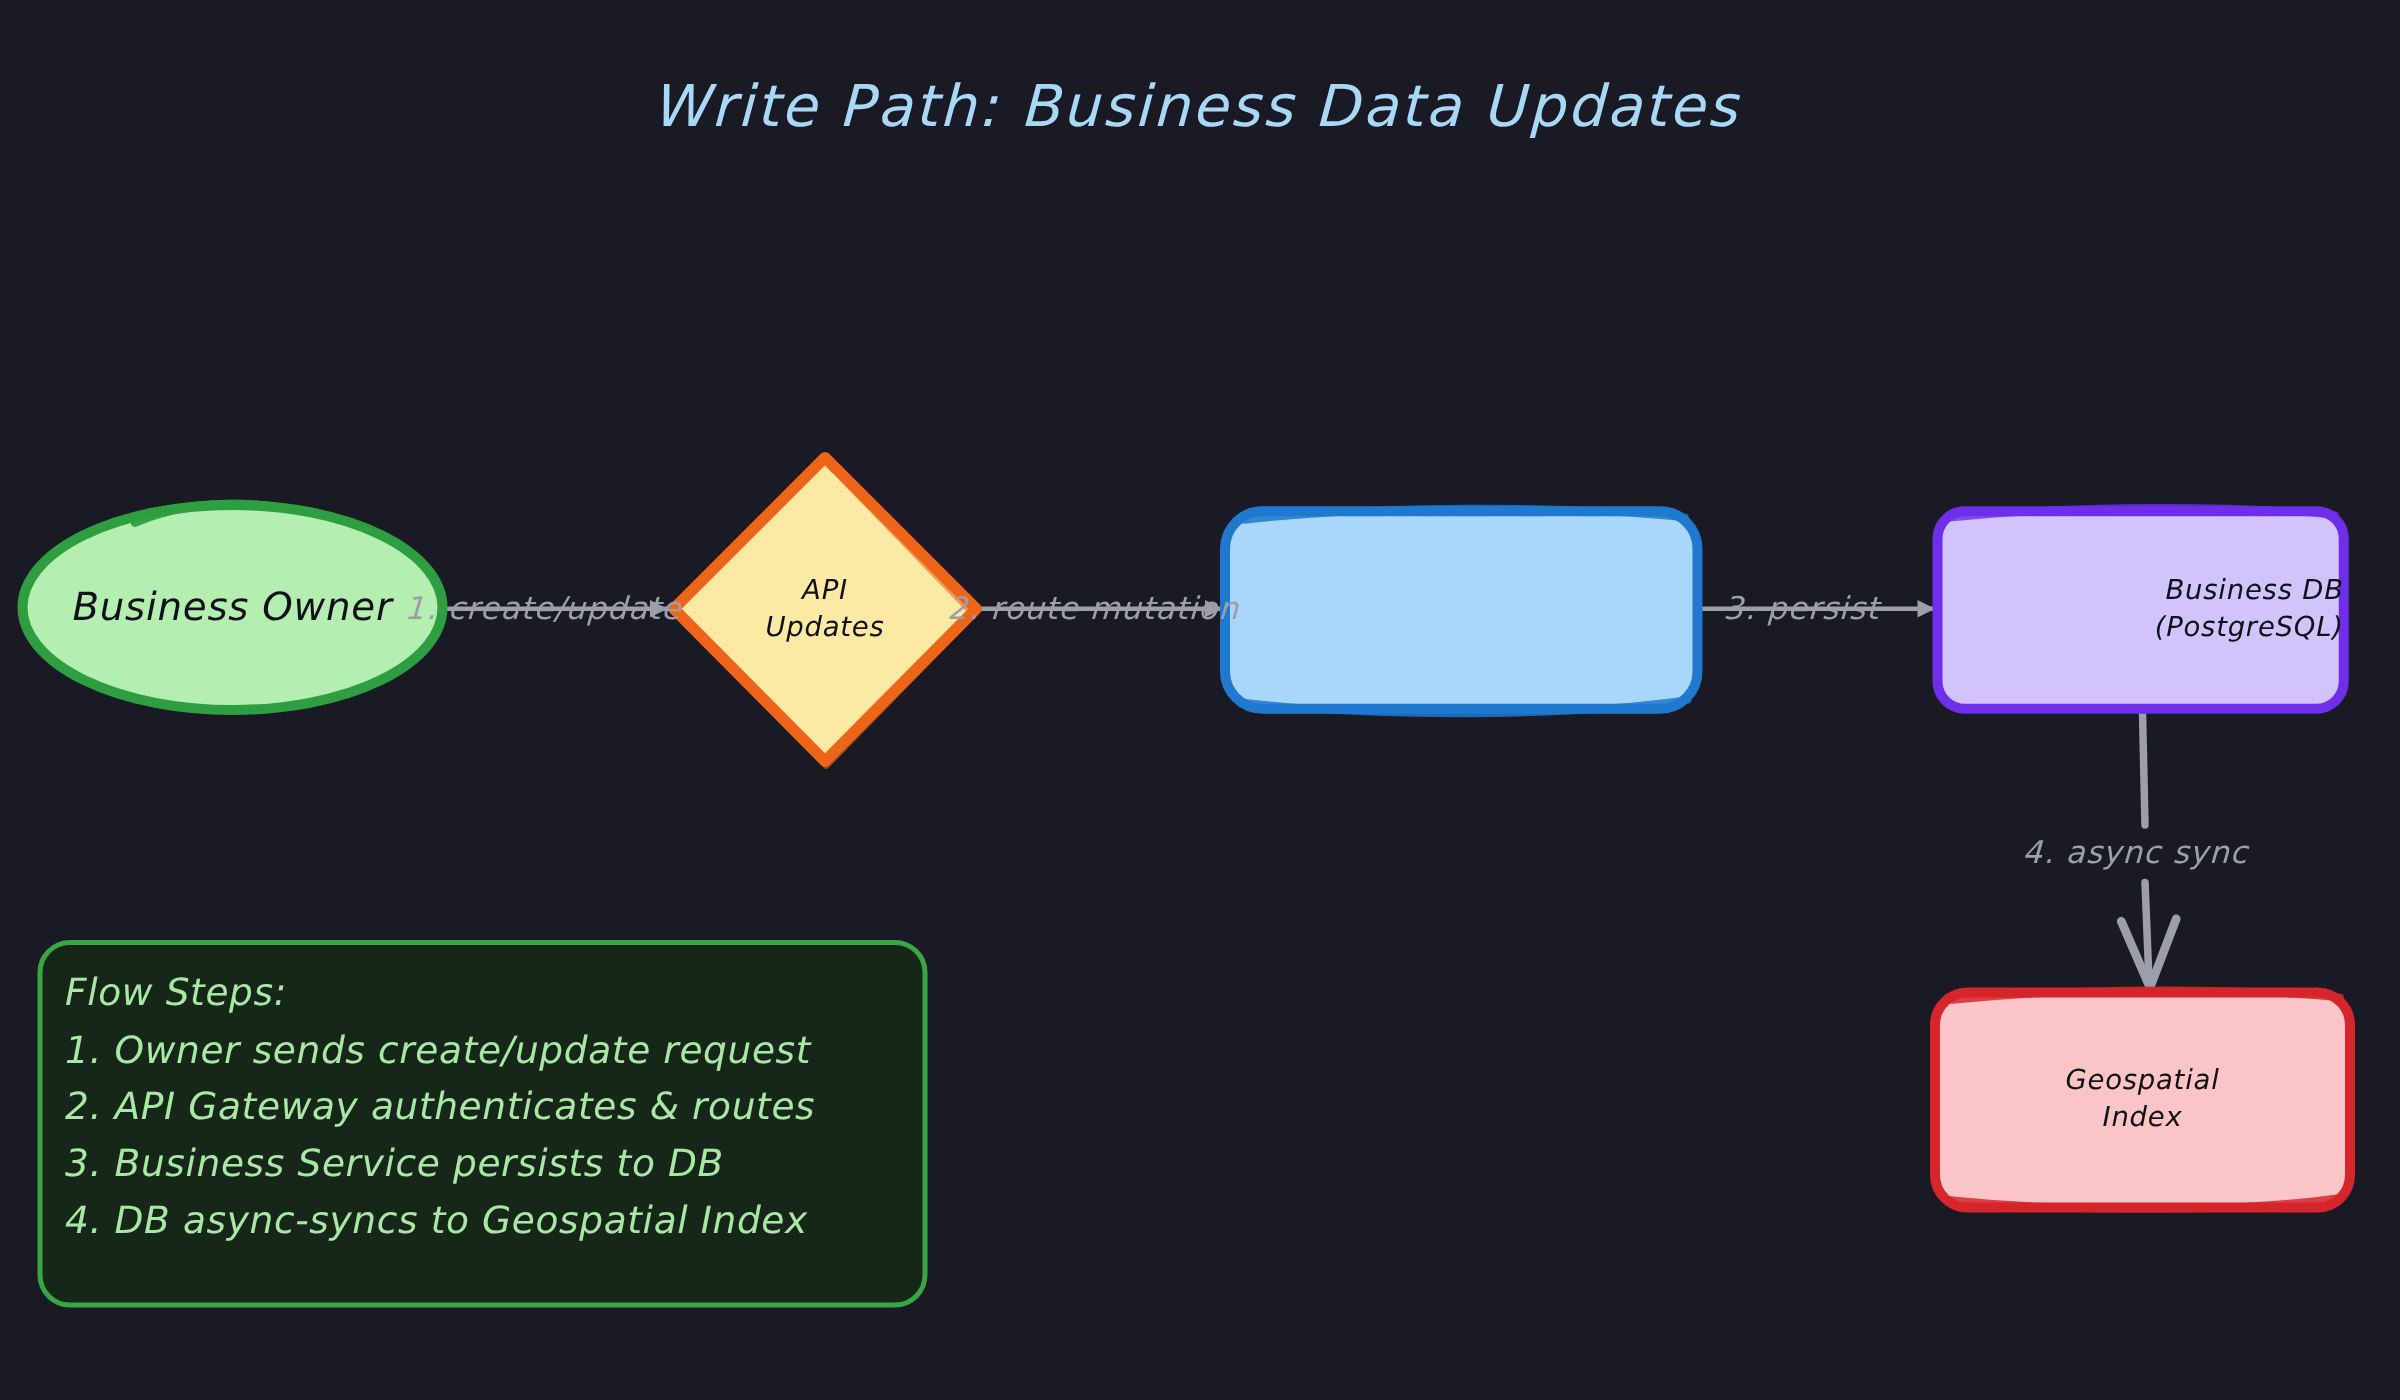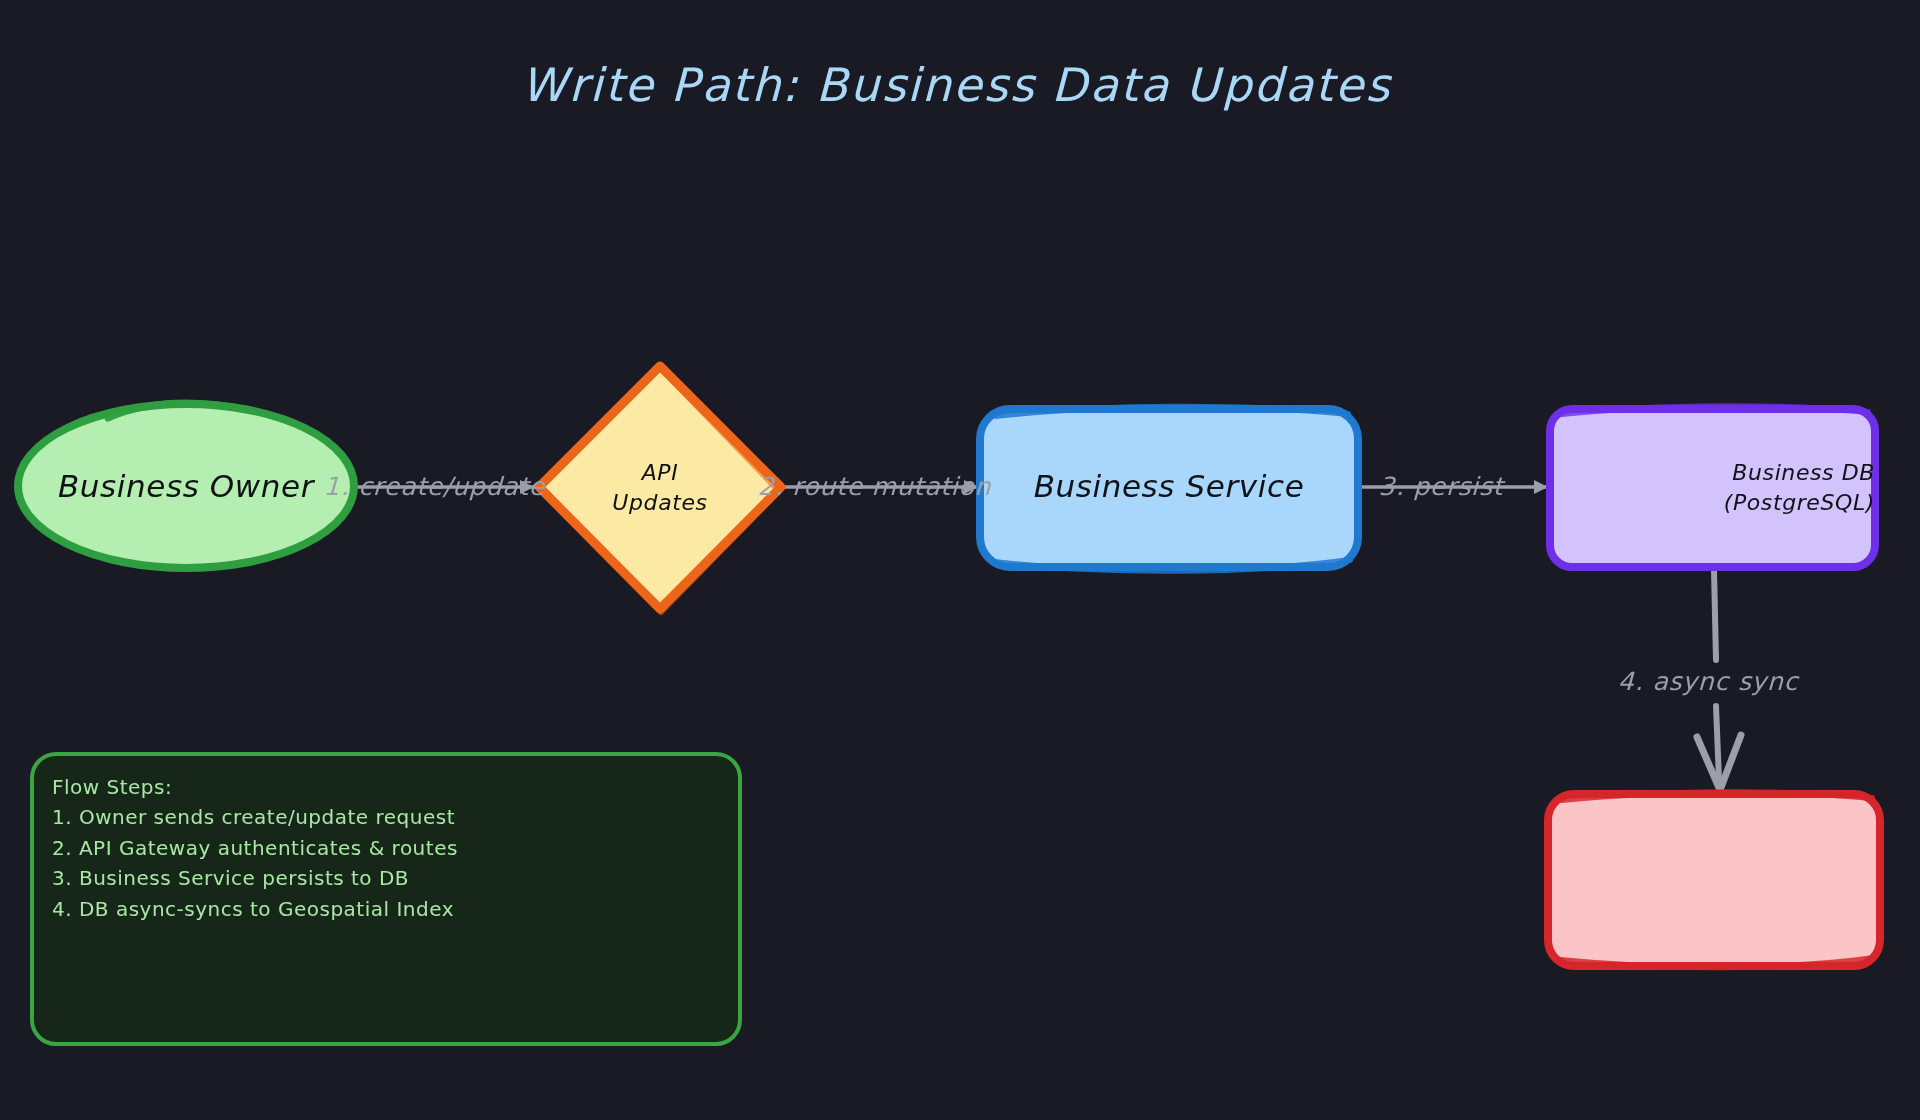--- a/index.html
+++ b/index.html
@@ -91,21 +91,22 @@
     border-radius: 26px;
     box-sizing: border-box;
   }
   .legend-text {
     position: absolute;
     left: 52px;
     top: 772px;
     width: 680px;
     color: #a9e8a4;
     font-family: "DejaVu Sans", sans-serif;
-    font-size: 20px;
+    font-size: 30px;
+    font-style: italic;
     line-height: 1.52;
     letter-spacing: 0.5px;
     white-space: nowrap;
     pointer-events: none;
   }
   .legend-line { display: block; }
 </style>
 </head>
 <body>
 
@@ -167,29 +168,30 @@
 
   <div class="node-label" style="left:18px; top:455px; width:336px; height:62px;text-align:right;">
     <span>Business Owner</span>
   </div>
 
   <div class="node-label two-line" style="left:540px; top:440px; width:240px; height:96px;">
     <span>API</span>
     <span>Updates</span>
   </div>
 
-  <div class="node-label" style="left:980px; top:455px; width:378px; height:62px;">
-    <span>Business Service</span>
-  </div>
 
   <div class="node-label two-line" style="left:1550px; top:440px; width:325px; height:96px;align-items:flex-end;">
     <span>Business DB</span>
     <span>(PostgreSQL)</span>
   </div>
 
+  <div class="node-label two-line" style="left:1548px; top:832px; width:332px; height:96px;">
+    <span>Geospatial</span>
+    <span>Index</span>
+  </div>
 
   <div class="edge-label" style="left:326px; top:472px;">1. create/update</div>
 
   <div class="edge-label" style="left:760px; top:472px;">2. route mutation</div>
 
   <div class="edge-label" style="left:1381px; top:472px;">3. persist</div>
 
   <div class="edge-label" style="left:1620px; top:667px;">4. async sync</div>
 
   <div class="legend-box"></div>

